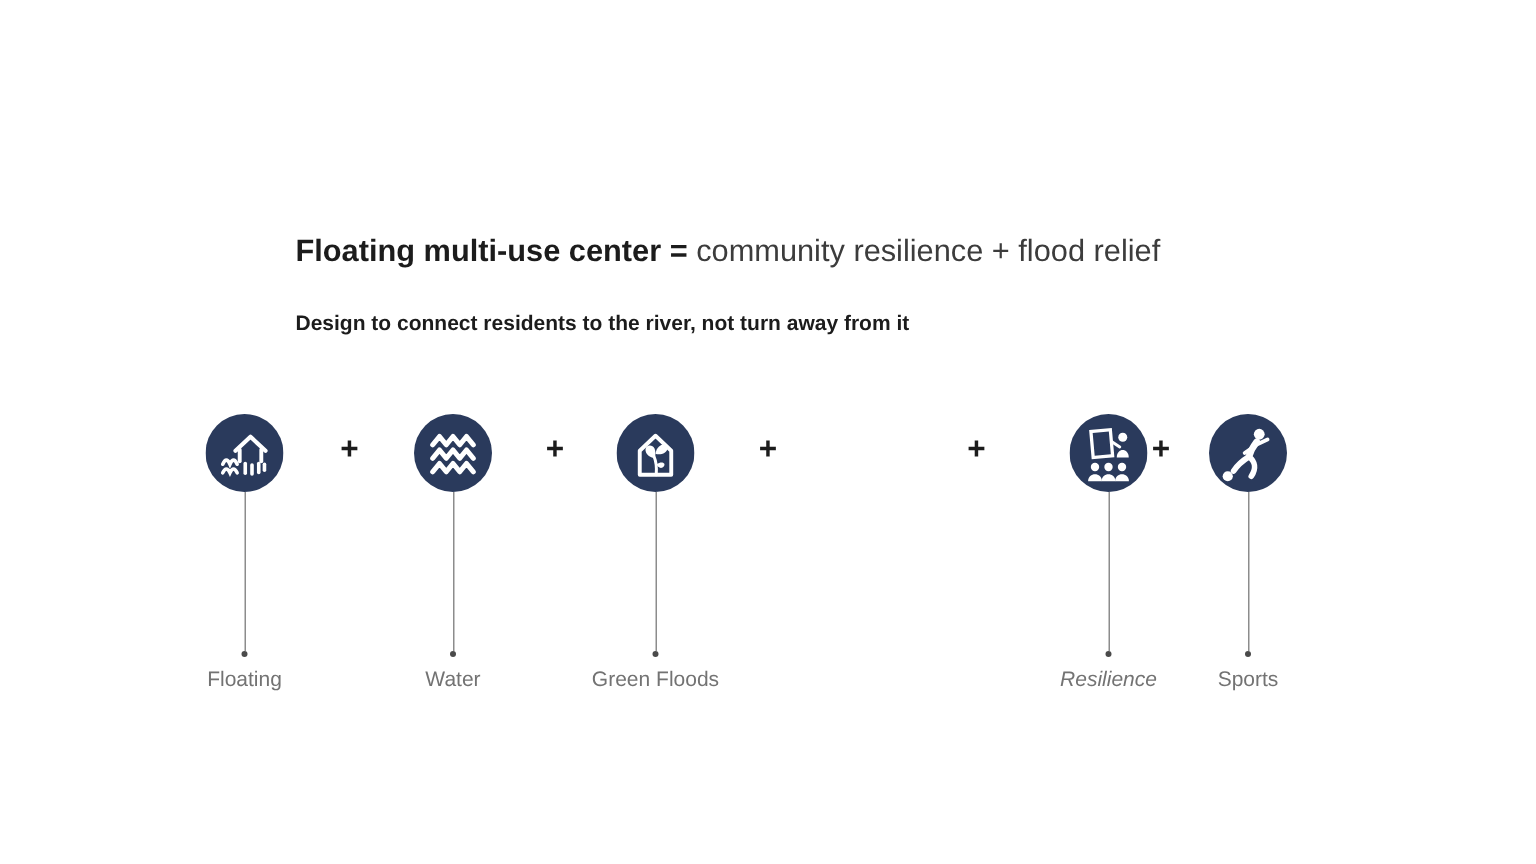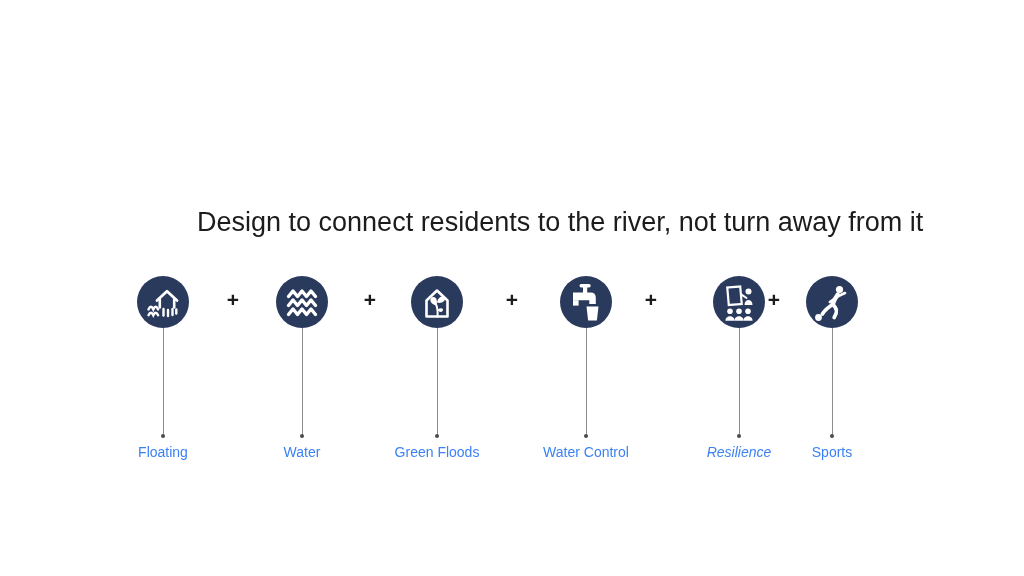--- a/index.html
+++ b/index.html
@@ -5,44 +5,48 @@
   * { margin: 0; padding: 0; box-sizing: border-box; }
   html, body { width: 1024px; height: 576px; background: #ffffff; overflow: hidden; }
   body { font-family: "Liberation Sans", "DejaVu Sans", sans-serif; position: relative; }
 
   .canvas { position: absolute; inset: 0; background: #ffffff; }
 
   
   .title-line1 { position: absolute; left: 197px; top: 156px; font-size: 20.5px; white-space: nowrap; }
   .title-line1 .t-bold { font-weight: bold; color: #1c1c1c; }
   .title-line1 .t-reg  { font-weight: normal; color: #3c3c3c; }
-  .title-line2 { position: absolute; left: 197px; top: 207px; font-size: 27px; font-weight: normal; color: #1c1c1c; white-space: nowrap; }
+  .title-line2 { position: absolute; left: 197px; top: 207px; font-size: 14px; font-weight: bold; color: #1c1c1c; white-space: nowrap; }
 
   
   .col { position: absolute; top: 276px; width: 120px; display: flex; flex-direction: column; align-items: center; }
   .col-1 { left: 103px; } .col-2 { left: 242px; } .col-3 { left: 377px; }
   .col-4 { left: 526px; } .col-5 { left: 679px; font-style: italic; } .col-6 { left: 772px; }
 
   .circle { width: 52px; height: 52px; }
   .circle svg { display: block; }
 
   .connector { width: 1px; height: 106px; background: #8c8c8c; }
   .conn-dot { width: 4px; height: 4px; border-radius: 50%; background: #4a4a4a; margin-top: 0px; }
-  .col-label { margin-top: 6px; font-size: 14px; color: #3b82f6; white-space: nowrap; }
+  .col-label { margin-top: 6px; font-size: 14px; color: #737373; white-space: nowrap; }
 
   
   .plus { position: absolute; top: 288px; width: 20px; text-align: center; font-size: 21px; font-weight: bold; color: #1c1c1c; }
   .plus-1 { left: 223px; } .plus-2 { left: 360px; } .plus-3 { left: 502px; }
   .plus-4 { left: 641px; } .plus-5 { left: 764px; }
 </style>
 </head>
 <body>
 
 <div class="canvas">
 
+  <div class="title-line1">
+    <span class="t-bold">Floating multi-use center =</span>
+    <span class="t-reg">community resilience + flood relief</span>
+  </div>
   <div class="title-line2">Design to connect residents to the river, not turn away from it</div>
 
   <div class="col col-1">
     <div class="circle">
       <svg width="52" height="52" viewBox="0 0 52 52">
         <circle cx="26" cy="26" r="26" fill="#2a3a5c"></circle>
         <g stroke="#ffffff" fill="none" stroke-linecap="round">
           <path d="M20 24.5 L30 15.2 L40 24.5" stroke-width="2.8" stroke-linejoin="round"></path>
           <path d="M22.8 31.5 V23.8" stroke-width="2.6"></path>
           <path d="M37.2 31.5 V23.8" stroke-width="2.6"></path>
@@ -91,37 +95,20 @@
         <path d="M26.8 33.5 C30 31.2 33.2 32.8 31.6 34.9 C30 37 27.2 35.6 26.8 33.5 Z" fill="#ffffff"></path>
       </svg>
     </div>
     <div class="connector"></div>
     <div class="conn-dot"></div>
     <div class="col-label">Green Floods</div>
   </div>
 
   <div class="plus plus-3">+</div>
 
-  <div class="col col-4">
-    <div class="circle">
-      <svg width="52" height="52" viewBox="0 0 52 52">
-        <circle cx="26" cy="26" r="26" fill="#2a3a5c"></circle>
-        <g fill="#ffffff">
-          <rect x="23" y="9.5" width="4.2" height="8"></rect>
-          <rect x="19.5" y="8" width="11.2" height="3.4" rx="1.7"></rect>
-          <path d="M13 16.5 H30.5 Q35.8 16.5 35.8 21.8 V28 H29.3 V24.2 H13 Z"></path>
-          <rect x="13" y="24.2" width="5.6" height="5.4"></rect>
-          <path d="M26.5 30.5 H38.5 L36.9 44.5 H28.1 Z"></path>
-        </g>
-      </svg>
-    </div>
-    <div class="connector"></div>
-    <div class="conn-dot"></div>
-    <div class="col-label">Water Control</div>
-  </div>
 
   <div class="plus plus-4">+</div>
 
   <div class="col col-5">
     <div class="circle">
       <svg width="52" height="52" viewBox="0 0 52 52">
         <circle cx="26" cy="26" r="26" fill="#2a3a5c"></circle>
         <rect x="15" y="11" width="13" height="17.5" fill="none" stroke="#ffffff" stroke-width="2.2" transform="rotate(-5 21.5 19.75)"></rect>
         <circle cx="35.5" cy="15.5" r="3" fill="#ffffff"></circle>
         <path d="M31.5 29 C31.5 22.3 39.5 22.3 39.5 29 Z" fill="#ffffff"></path>

